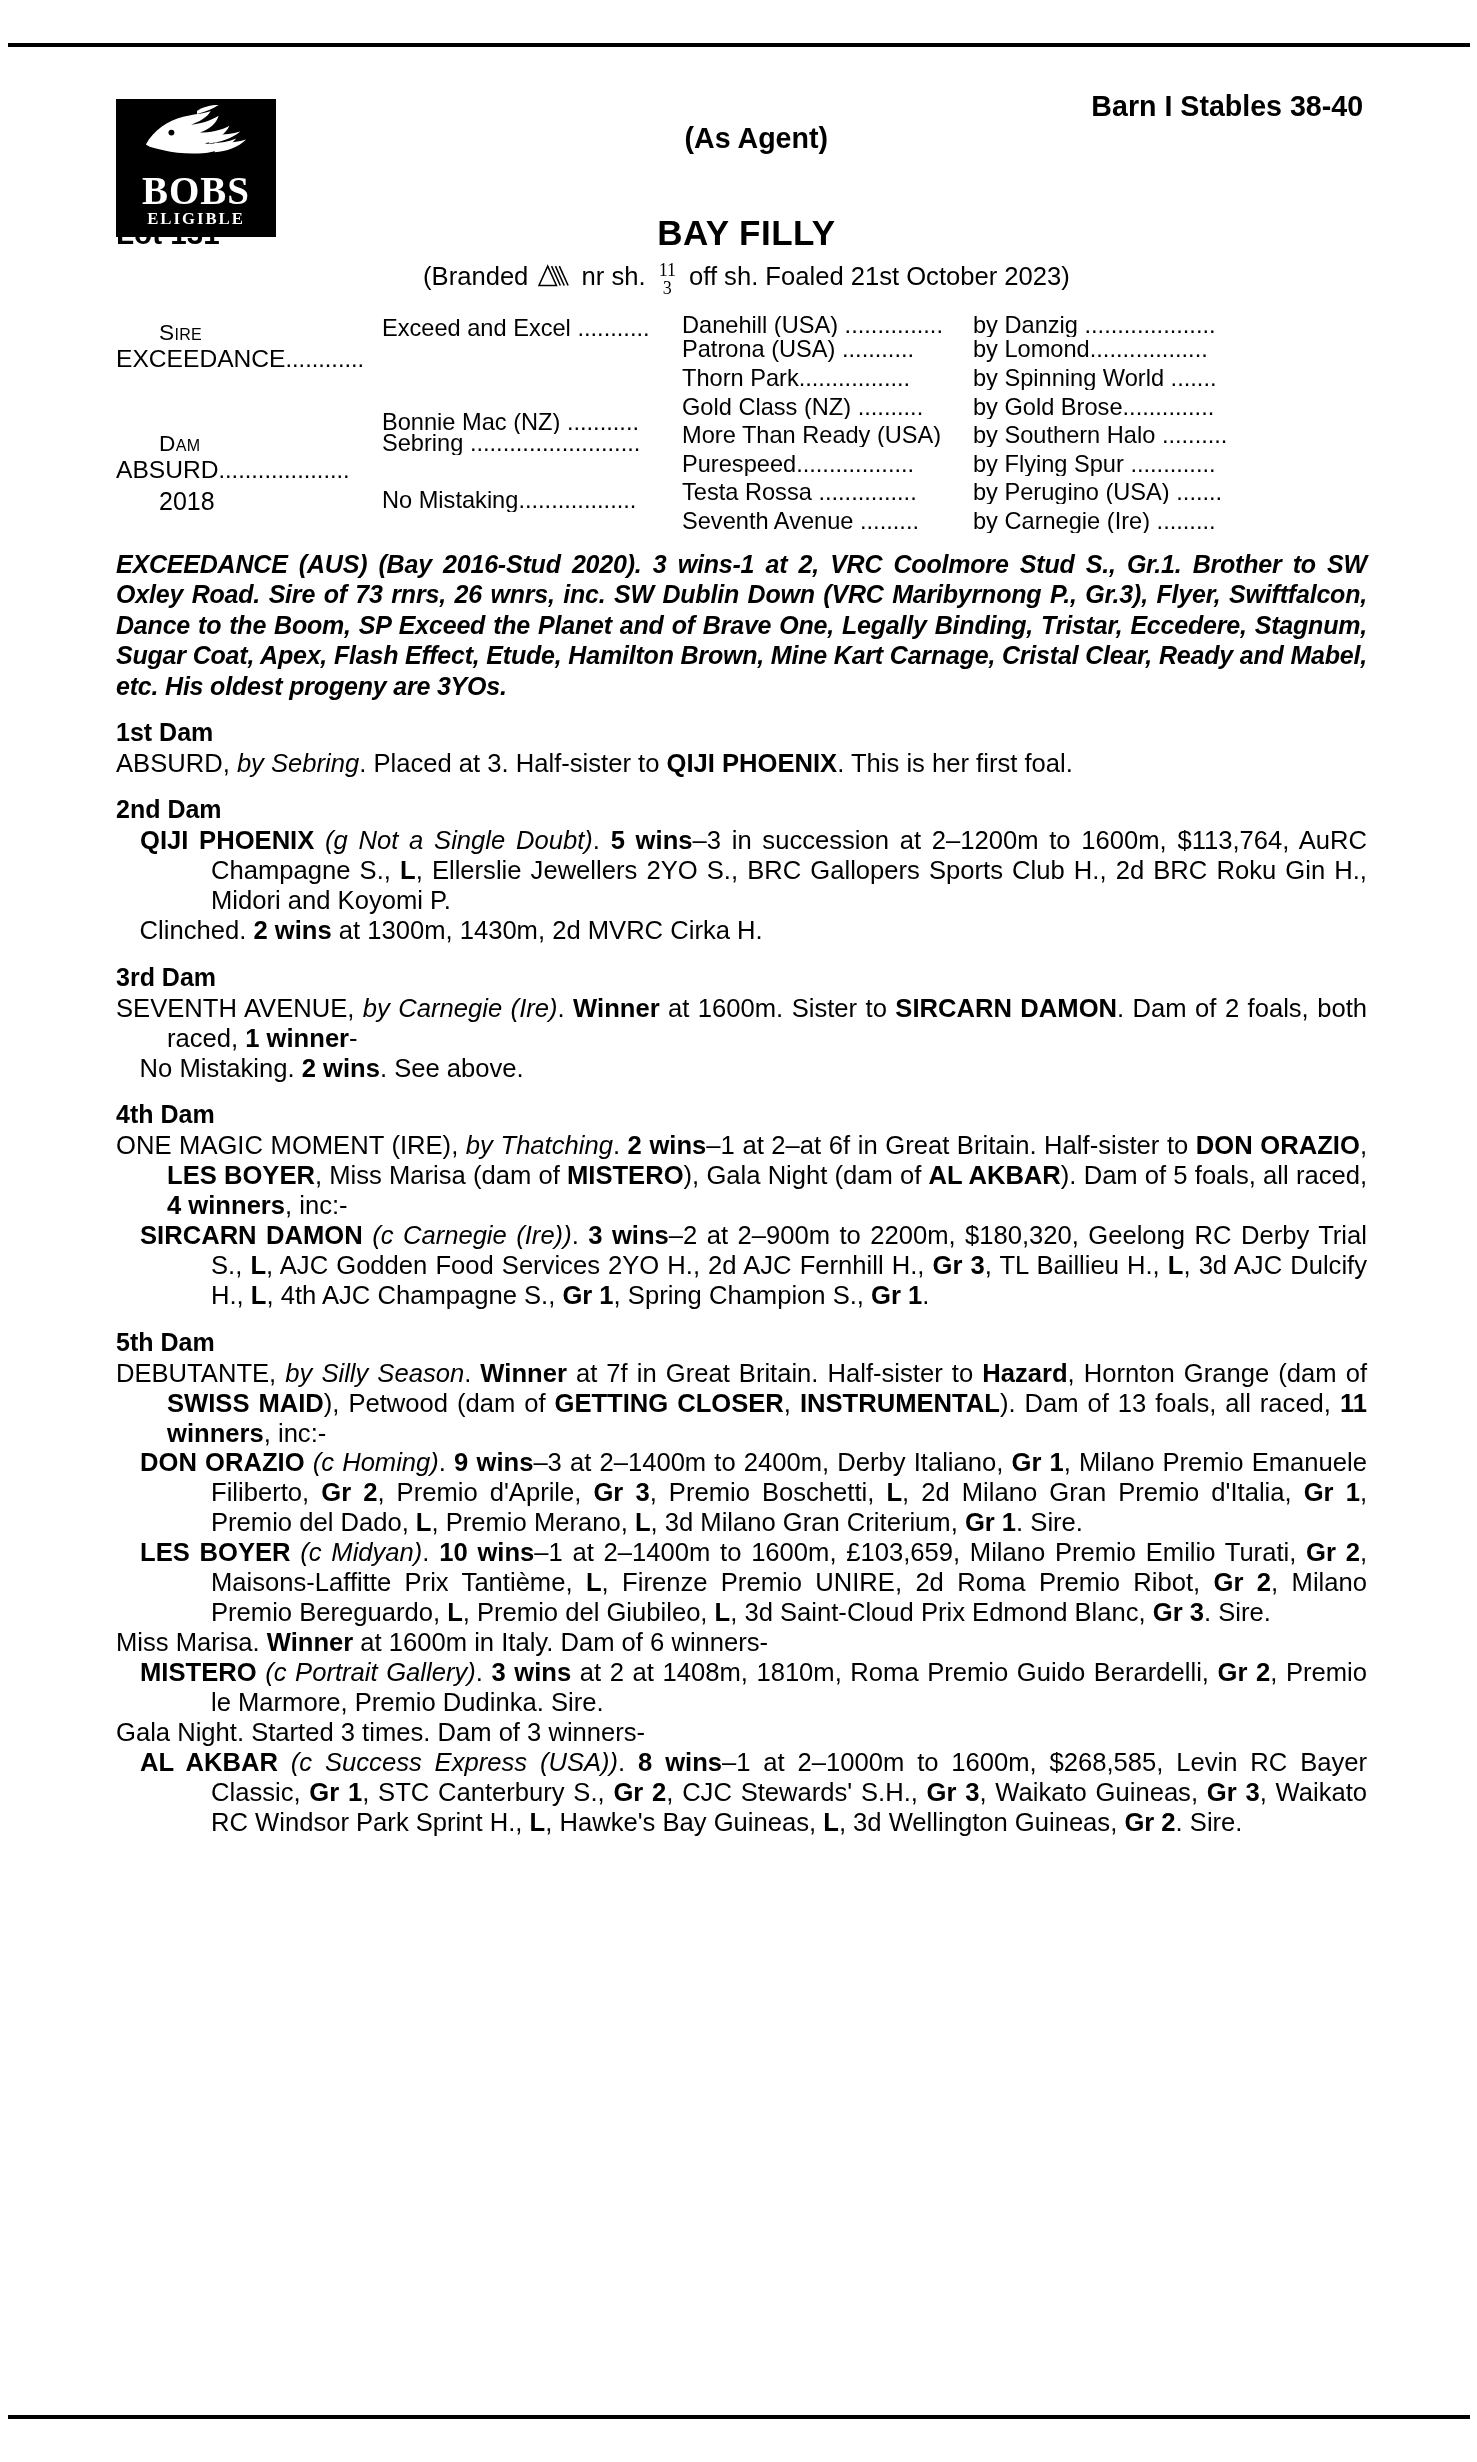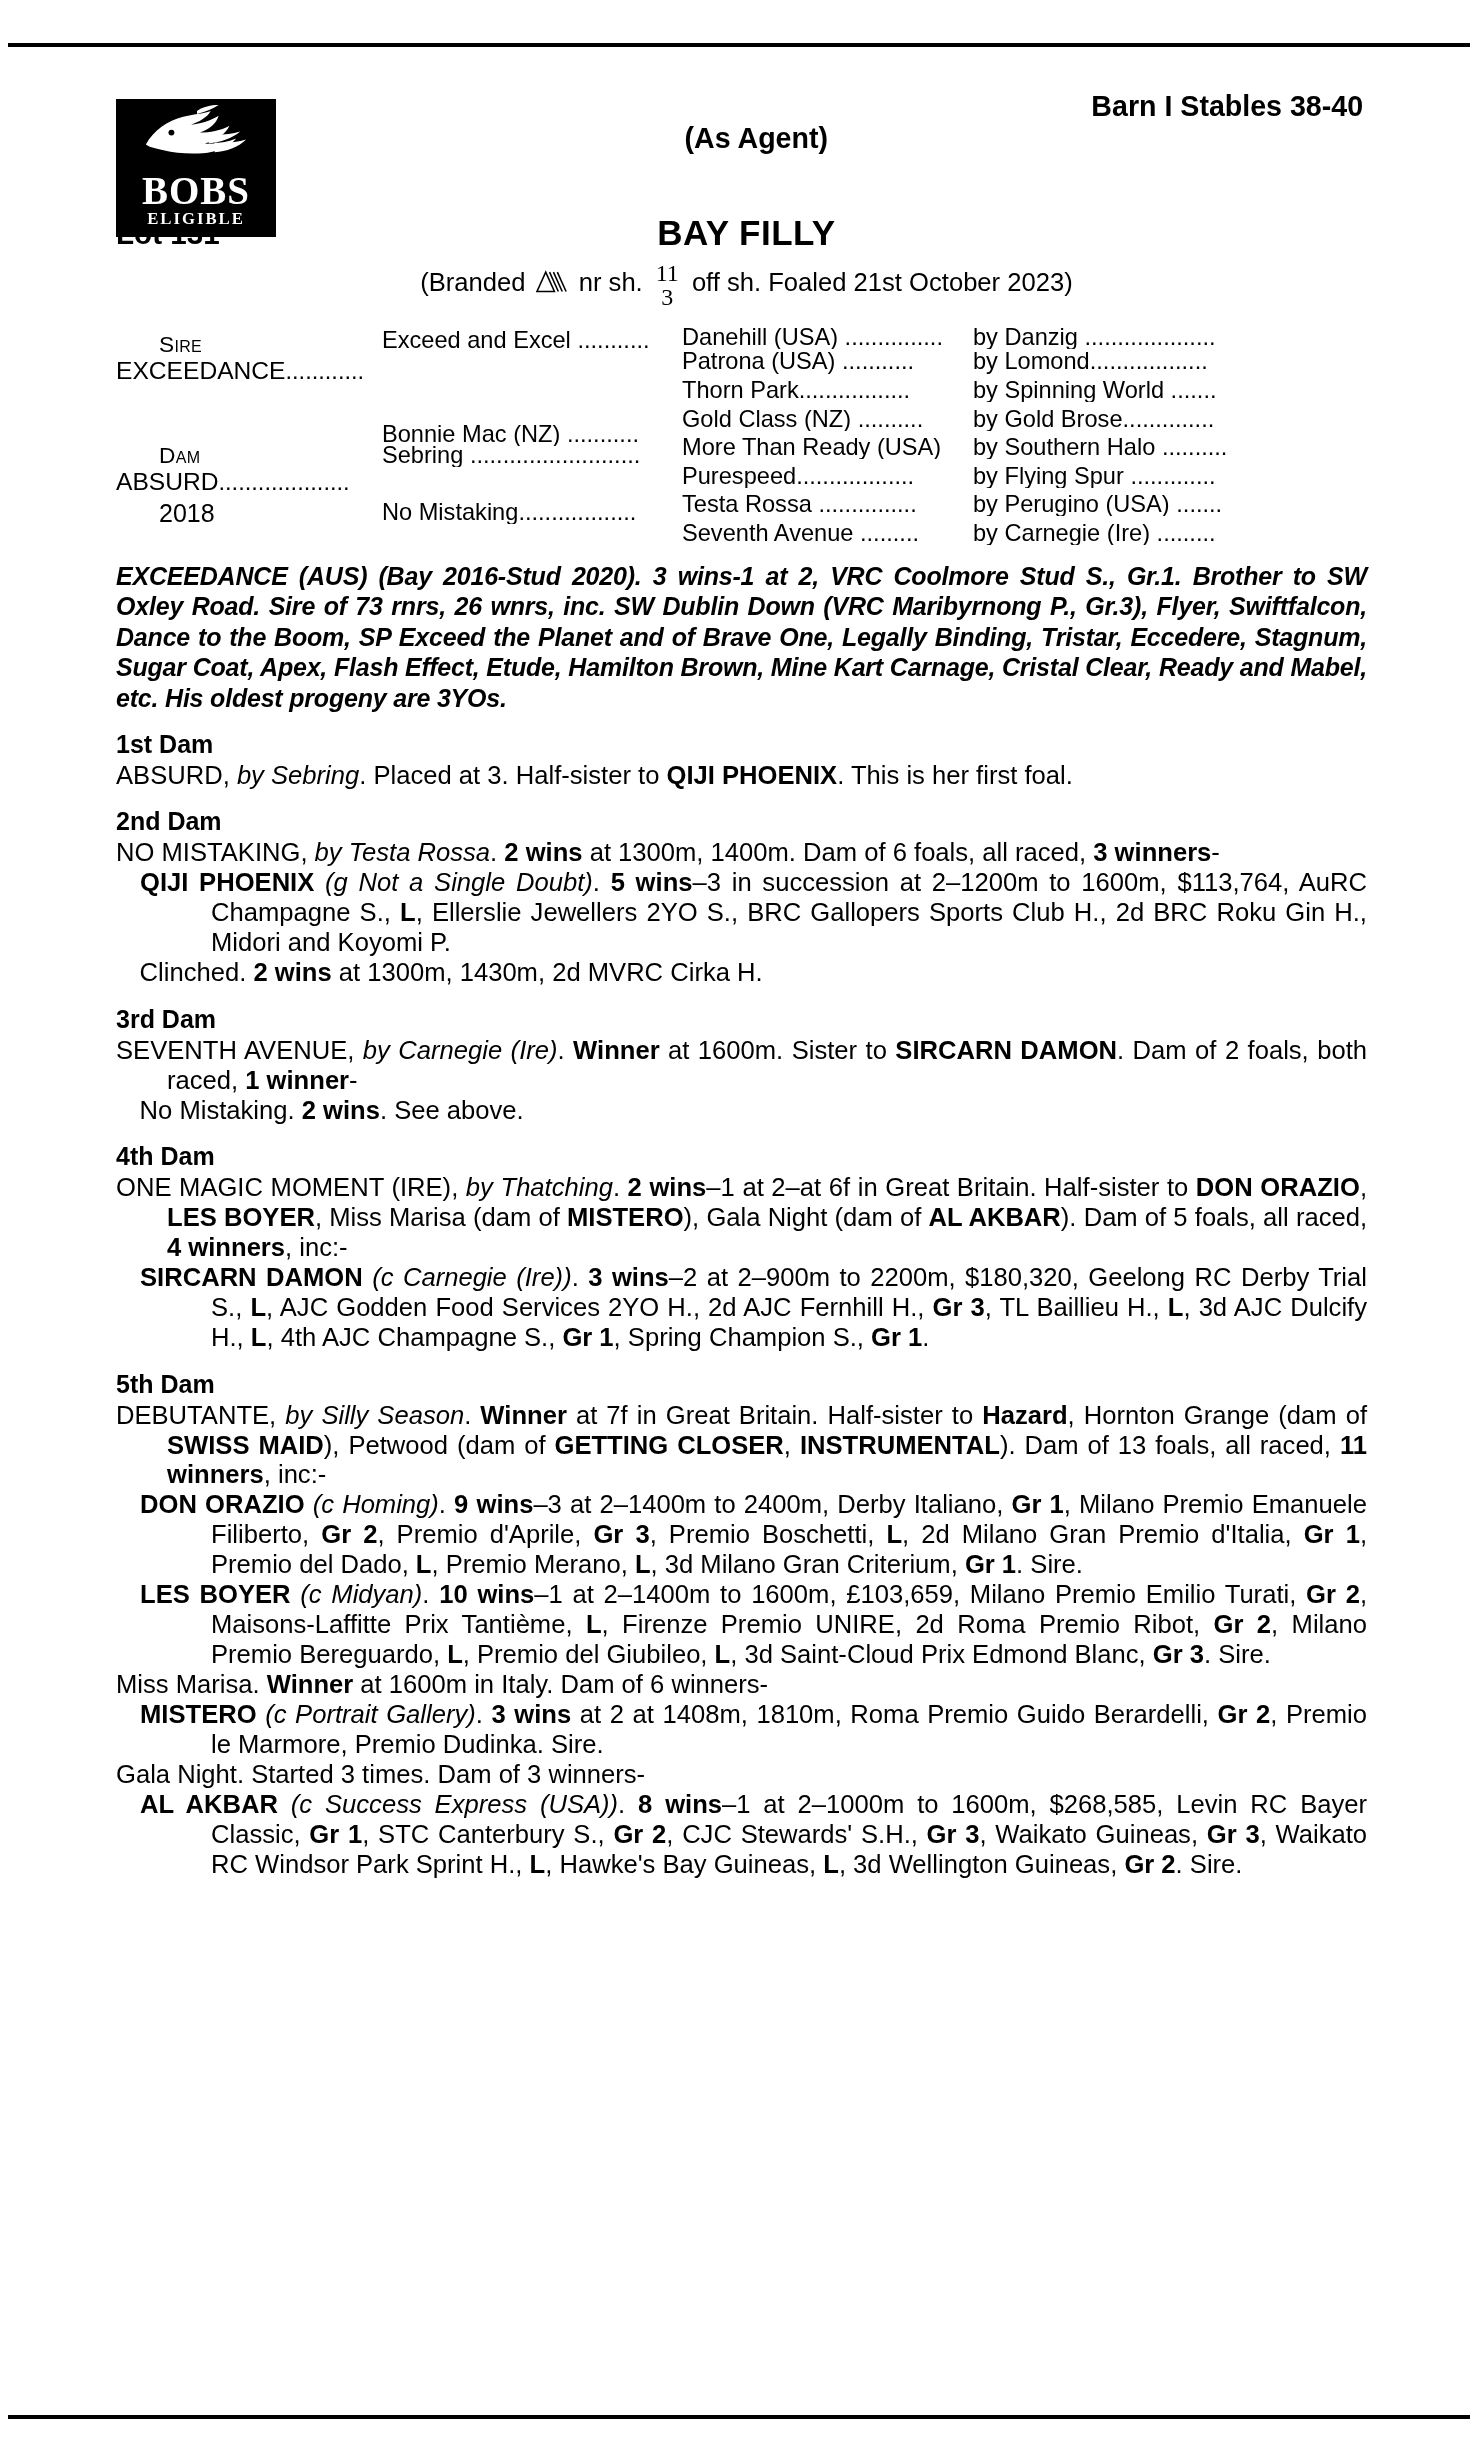--- a/index.html
+++ b/index.html
@@ -129,21 +129,21 @@
     display: inline-block;
     vertical-align: -3.9px;
     margin: 0 3px;
   }
   .frac {
     display: inline-flex;
     flex-direction: column;
     align-items: center;
     vertical-align: middle;
     font-family: "Liberation Serif", serif;
-    font-size: 24px;
+    font-size: 18px;
     line-height: 1.0;
     margin: 0 5.9px;
     position: relative;
     top: 1px;
   }
   .frac .num { display: block; }
   .frac .den { display: block; }
 
   
   .ped {
@@ -335,21 +335,20 @@
         <div class="ped-line gp gp7"><span>by Carnegie (Ire)</span> <span class="dots">.........</span></div>
       </div>
     </div>
 
     <div class="sire-desc">EXCEEDANCE (AUS) (Bay 2016-Stud 2020). 3 wins-1 at 2, VRC Coolmore Stud S., Gr.1. Brother to SW Oxley Road. Sire of 73 rnrs, 26 wnrs, inc. SW Dublin Down (VRC Maribyrnong P., Gr.3), Flyer, Swiftfalcon, Dance to the Boom, SP Exceed the Planet and of Brave One, Legally Binding, Tristar, Eccedere, Stagnum, Sugar Coat, Apex, Flash Effect, Etude, Hamilton Brown, Mine Kart Carnage, Cristal Clear, Ready and Mabel, etc. His oldest progeny are 3YOs.</div>
 
     <div id="dam-sections">
         <div class="dam-head">1st Dam</div>
         <div class="para ind0">ABSURD, <i>by Sebring</i>. Placed at 3. Half-sister to <b>QIJI PHOENIX</b>. This is her first foal.</div>
         <div class="dam-head">2nd Dam</div>
-        <div class="para hang1">NO MISTAKING, <i>by Testa Rossa</i>. <b>2 wins</b> at 1300m, 1400m. Dam of 6 foals, all raced, <b>3 winners</b>-</div>
         <div class="para hang2"><b>QIJI PHOENIX</b> <i>(g Not a Single Doubt)</i>. <b>5 wins</b>–3 in succession at 2–1200m to 1600m, $113,764, AuRC Champagne S., <b>L</b>, Ellerslie Jewellers 2YO S., BRC Gallopers Sports Club H., 2d BRC Roku Gin H., Midori and Koyomi P.</div>
         <div class="para sub">Clinched. <b>2 wins</b> at 1300m, 1430m, 2d MVRC Cirka H.</div>
         <div class="dam-head">3rd Dam</div>
         <div class="para hang1">SEVENTH AVENUE, <i>by Carnegie (Ire)</i>. <b>Winner</b> at 1600m. Sister to <b>SIRCARN DAMON</b>. Dam of 2 foals, both raced, <b>1 winner</b>-</div>
         <div class="para sub">No Mistaking. <b>2 wins</b>. See above.</div>
         <div class="dam-head">4th Dam</div>
         <div class="para hang1">ONE MAGIC MOMENT (IRE), <i>by Thatching</i>. <b>2 wins</b>–1 at 2–at 6f in Great Britain. Half-sister to <b>DON ORAZIO</b>, <b>LES BOYER</b>, Miss Marisa (dam of <b>MISTERO</b>), Gala Night (dam of <b>AL AKBAR</b>). Dam of 5 foals, all raced, <b>4 winners</b>, inc:-</div>
         <div class="para hang2"><b>SIRCARN DAMON</b> <i>(c Carnegie (Ire))</i>. <b>3 wins</b>–2 at 2–900m to 2200m, $180,320, Geelong RC Derby Trial S., <b>L</b>, AJC Godden Food Services 2YO H., 2d AJC Fernhill H., <b>Gr 3</b>, TL Baillieu H., <b>L</b>, 3d AJC Dulcify H., <b>L</b>, 4th AJC Champagne S., <b>Gr 1</b>, Spring Champion S., <b>Gr 1</b>.</div>
         <div class="dam-head">5th Dam</div>
         <div class="para hang1">DEBUTANTE, <i>by Silly Season</i>. <b>Winner</b> at 7f in Great Britain. Half-sister to <b>Hazard</b>, Hornton Grange (dam of <b>SWISS MAID</b>), Petwood (dam of <b>GETTING CLOSER</b>, <b>INSTRUMENTAL</b>). Dam of 13 foals, all raced, <b>11 winners</b>, inc:-</div>

